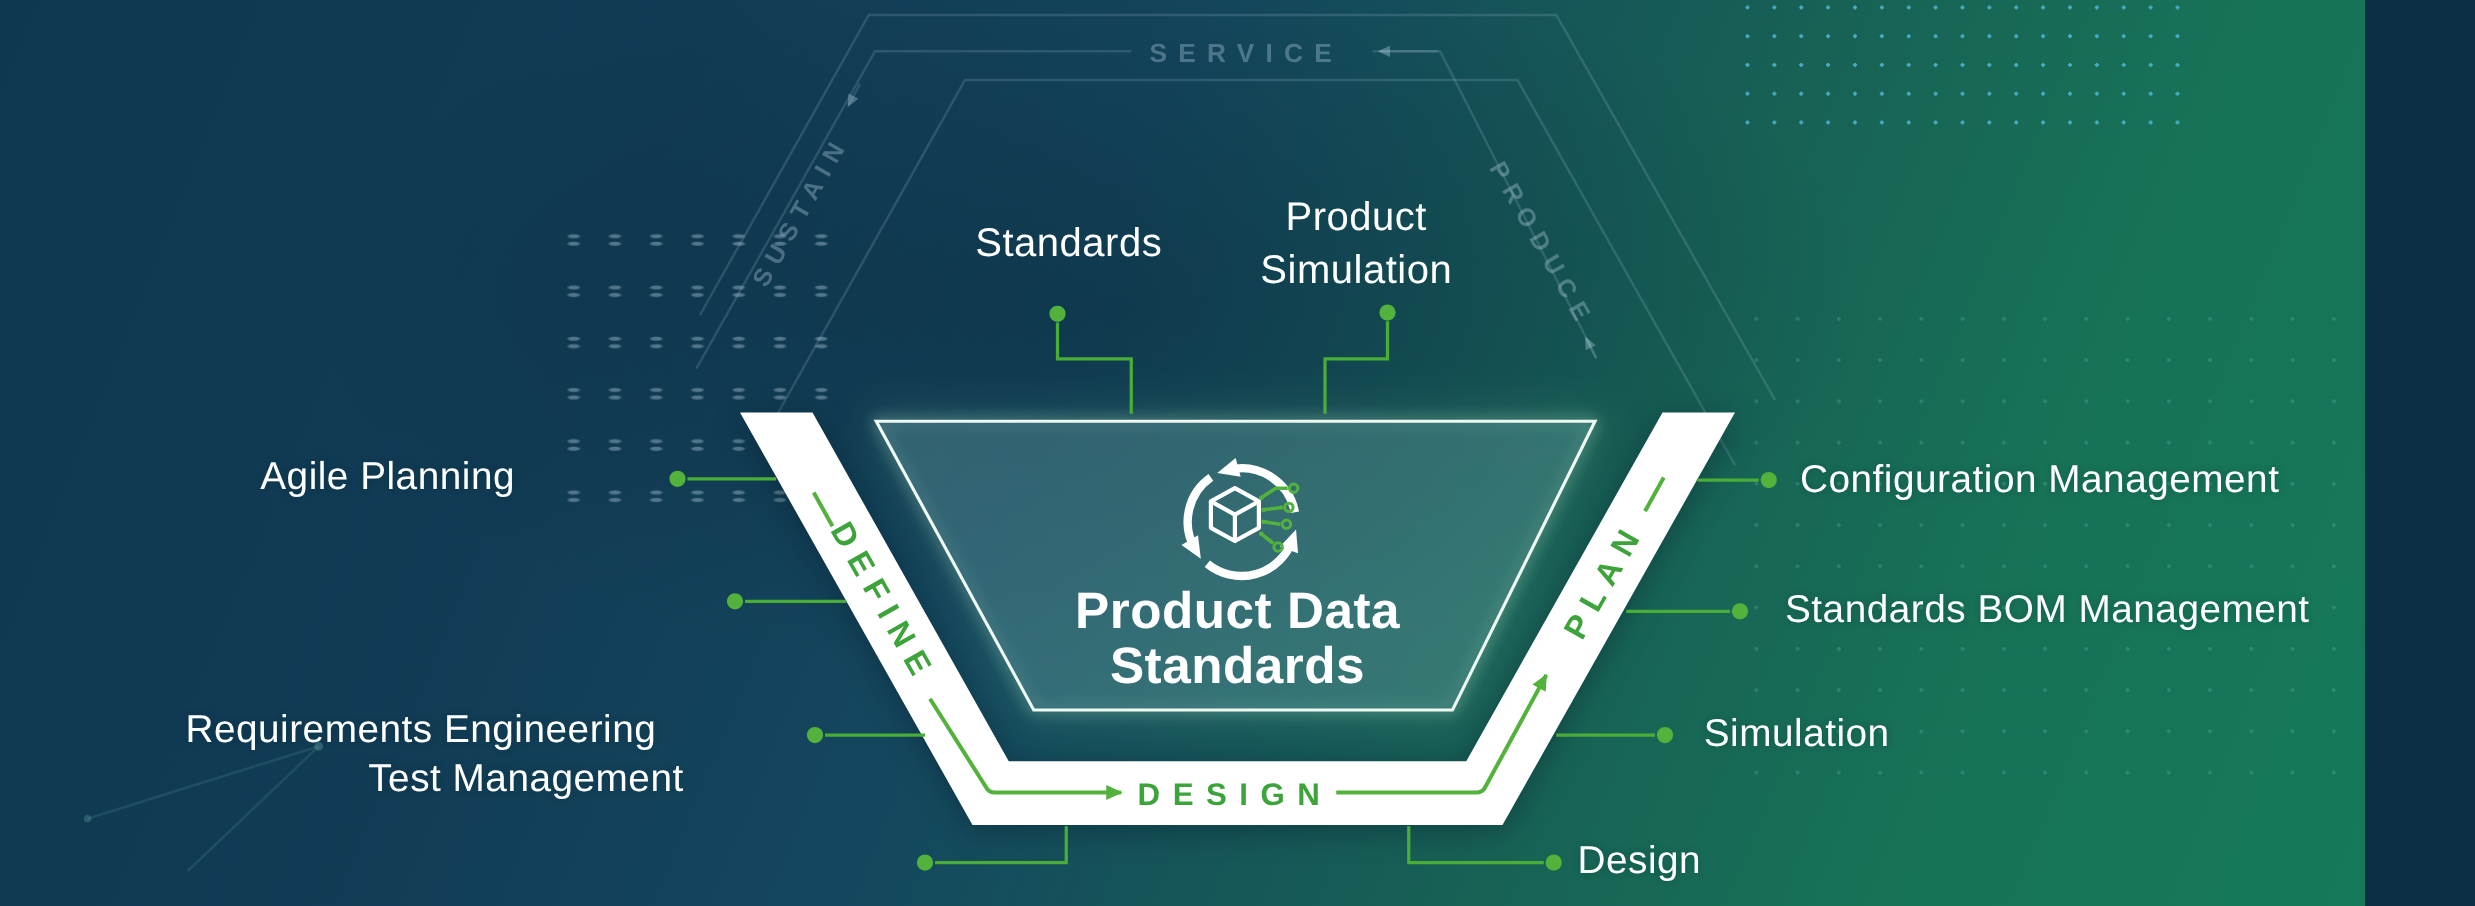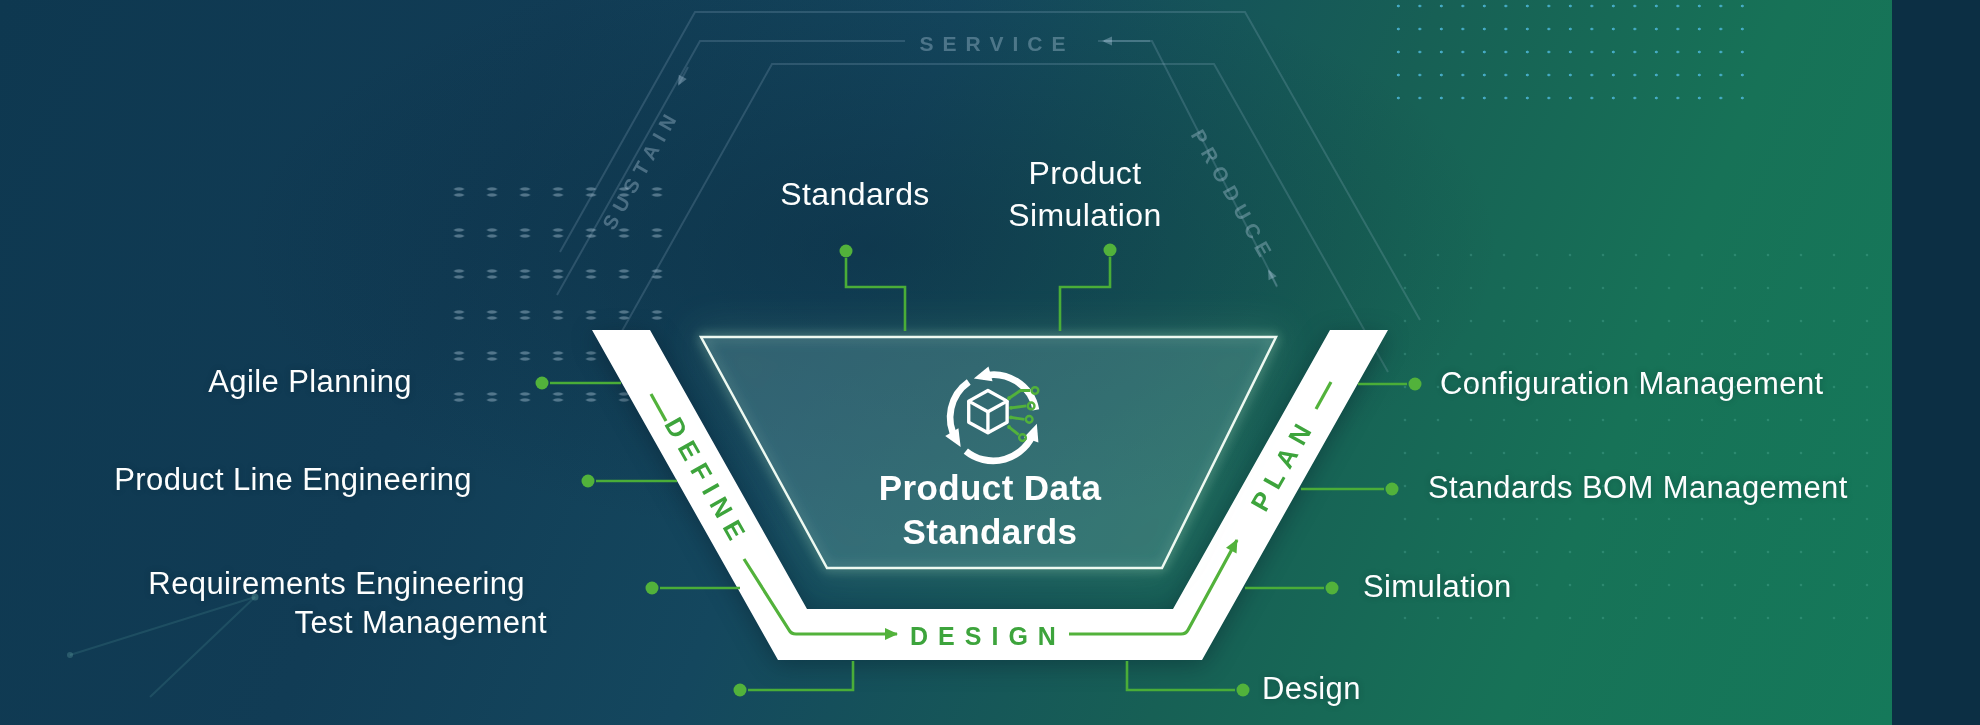--- a/index.html
+++ b/index.html
@@ -31,21 +31,21 @@
   .gline{stroke:#52b23b;stroke-width:3.2;fill:none;}
   .gconn{stroke:#4aad38;stroke-width:2.6;fill:none;}
   .gdot{fill:#52b23b;}
   .gtext{fill:#3da43c;font-weight:bold;}
   .label{position:absolute;color:#fdfefe;font-size:31px;font-weight:400;letter-spacing:.4px;white-space:nowrap;
     transform:translateY(-54%);text-shadow:0 0 6px rgba(0,30,40,.25);}
   .label.r{text-align:right;transform:translateY(-54%);}
   .toplabel{position:absolute;color:#fdfefe;font-size:32px;font-weight:400;letter-spacing:.4px;
     text-align:center;line-height:42px;transform:translate(-50%,-50%);white-space:nowrap;}
   .center-title{position:absolute;left:990px;top:510px;transform:translate(-50%,-50%);
-    color:#ffffff;font-size:35px;font-weight:bold;letter-spacing:.4px;line-height:44px;text-align:center;white-space:nowrap;}
+    color:#ffffff;font-size:41px;font-weight:bold;letter-spacing:.4px;line-height:44px;text-align:center;white-space:nowrap;}
   .icon-white{stroke:#ffffff;fill:none;}
   .icon-green{stroke:#52b23b;fill:none;}
 </style>
 </head>
 <body>
 
 <div id="stage">
 
   <div class="vignette"></div>
   <div class="dots-tr"></div>
@@ -154,21 +154,20 @@
 
   <div class="toplabel" style="left:855px;top:194px;">
     <div>Standards</div>
   </div>
   <div class="toplabel" style="left:1085px;top:194px;">
     <div>Product</div>
     <div>Simulation</div>
   </div>
 
   <div class="label r" style="right:1480px;top:383px;">Agile Planning</div>
-  <div class="label r" style="right:1420px;top:481px;">Product Line Engineering</div>
   <div class="label r" style="right:1345px;top:624px;">Test Management</div>
   <div class="label r" style="right:1367px;top:585px;">Requirements Engineering</div>
 
   <div class="label" style="left:1440px;top:385px;">Configuration Management</div>
   <div class="label" style="left:1428px;top:489px;">Standards BOM Management</div>
   <div class="label" style="left:1363px;top:588px;">Simulation</div>
   <div class="label" style="left:1262px;top:690px;">Design</div>
 
 </div>
 

